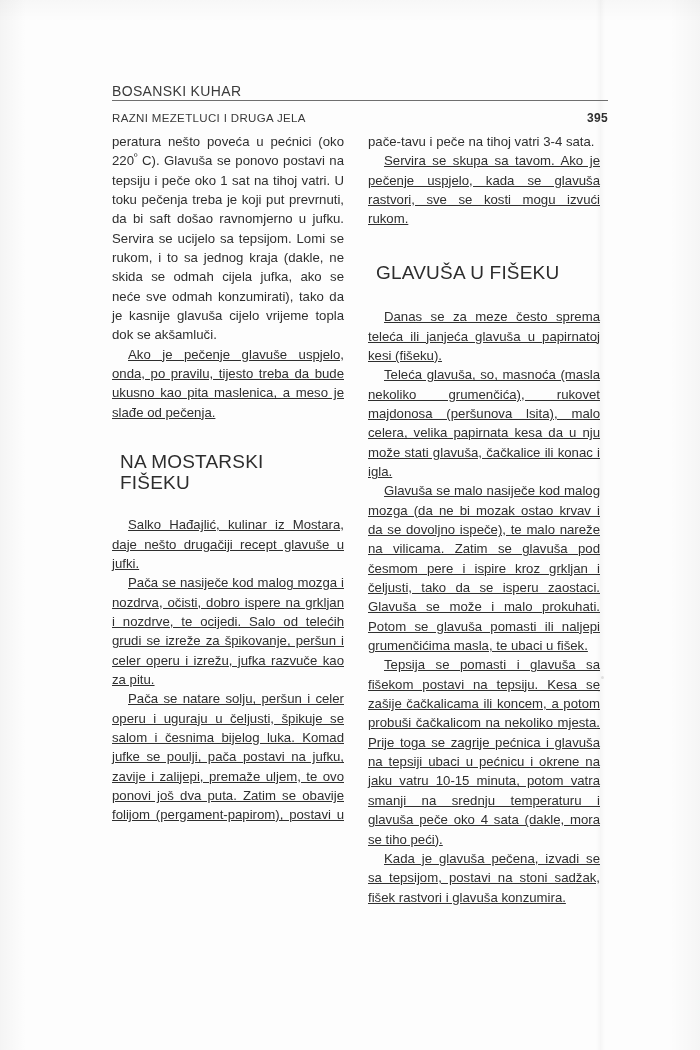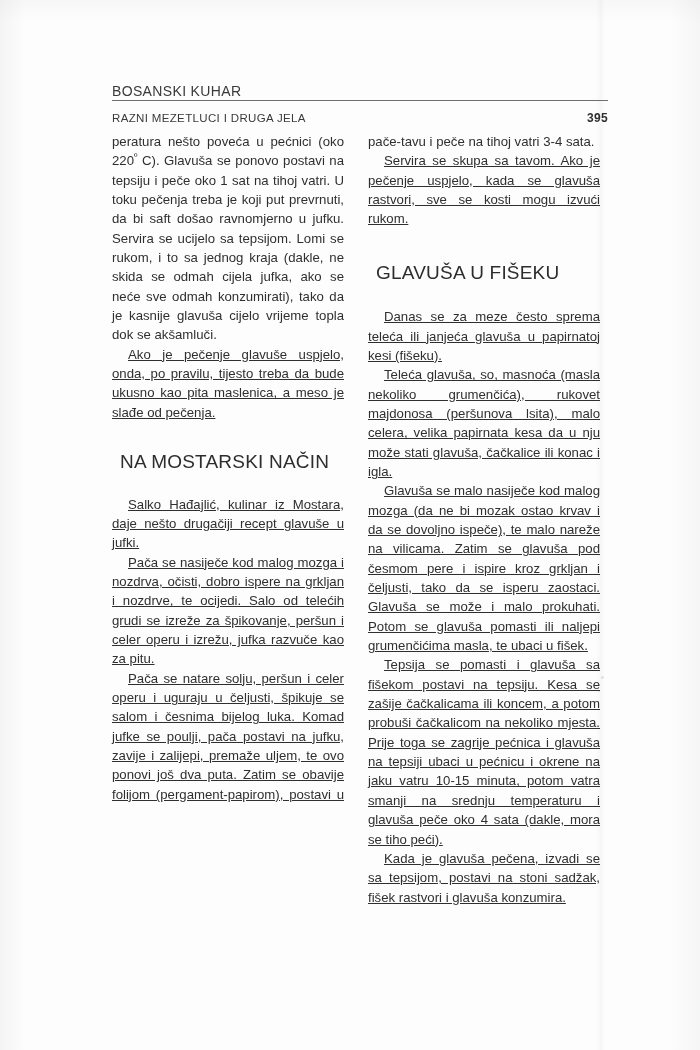--- a/index.html
+++ b/index.html
@@ -153,21 +153,21 @@
   </div>
 </div>
 
 <div class="columns">
 
   <div class="col" id="col-left">
       <p class="para">peratura nešto poveća u pećnici (oko 220<sup class="deg">º</sup> C). Glavuša se ponovo postavi na tepsiju i peče oko 1 sat na tihoj vatri. U toku pečenja treba je koji put prevrnuti, da bi saft došao ravnomjerno u jufku. Servira se ucijelo sa tepsijom. Lomi se rukom, i to sa jednog kraja (dakle, ne skida se odmah cijela jufka, ako se neće sve odmah konzumirati), tako da je kasnije glavuša cijelo vrijeme topla dok se akšamluči.</p>
       <p class="para indent">Ako je pečenje glavuše uspjelo, onda, po pravilu, tijesto treba da bude ukusno kao pita maslenica, a meso je slađe od pečenja.</p>
       <div style="height: 22px;"></div>
       <div>
-        <h2 class="recipe-title">NA MOSTARSKI NAČIN</h2>
+        <h2 class="recipe-title">NA MOSTARSKI FIŠEKU</h2>
       </div>
       <div style="height: 14px;"></div>
       <p class="para indent">Salko Hađajlić, kulinar iz Mostara, daje nešto drugačiji recept glavuše u jufki.</p>
       <p class="para indent">Pača se nasiječe kod malog mozga i nozdrva, očisti, dobro ispere na grkljan i nozdrve, te ocijedi. Salo od telećih grudi se izreže za špikovanje, peršun i celer operu i izrežu, jufka razvuče kao za pitu.</p>
       <p class="para indent force">Pača se natare solju, peršun i celer operu i uguraju u čeljusti, špikuje se salom i česnima bijelog luka. Komad jufke se poulji, pača postavi na jufku, zavije i zalijepi, premaže uljem, te ovo ponovi još dva puta. Zatim se obavije folijom (pergament-papirom), postavi u</p>
     </div>
   <div class="col" id="col-right">
       <p class="para">pače-tavu i peče na tihoj vatri 3-4 sata.</p>
       <p class="para indent">Servira se skupa sa tavom. Ako je pečenje uspjelo, kada se glavuša rastvori, sve se kosti mogu izvući rukom.</p>
       <div style="height: 26px;"></div>

